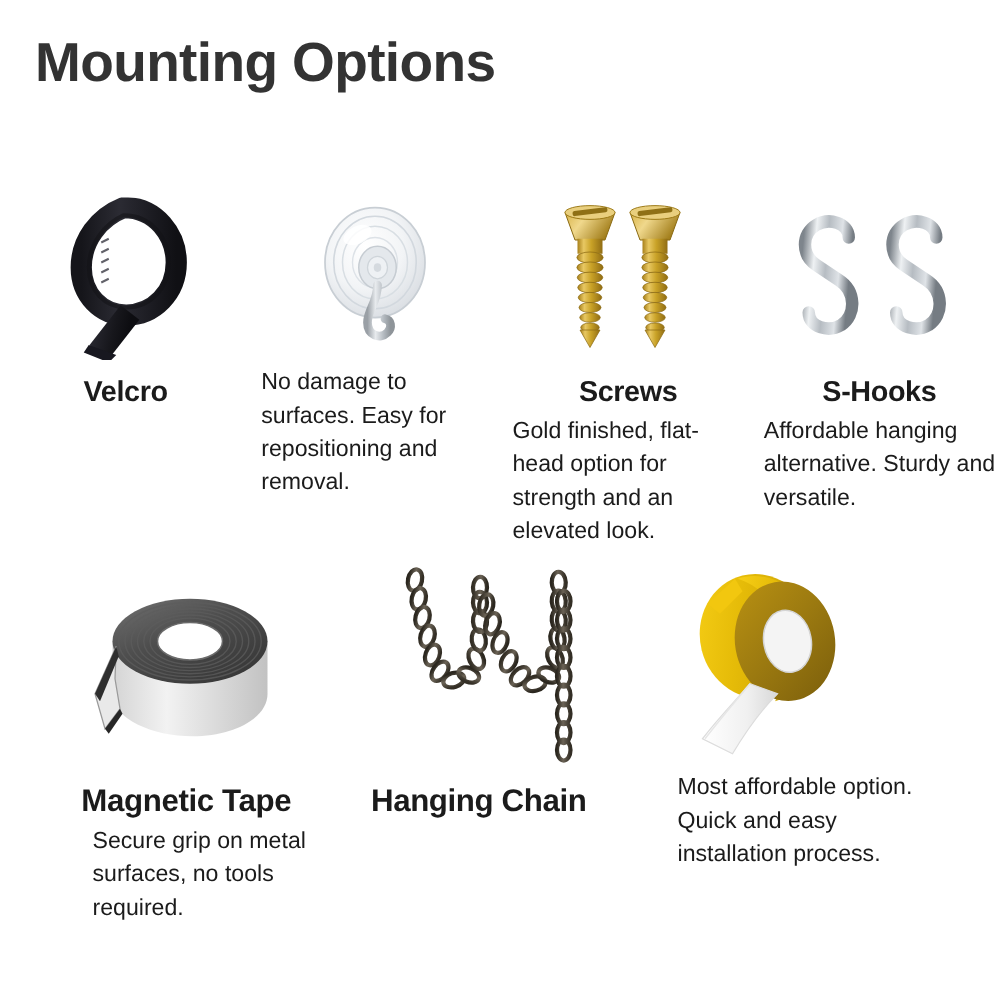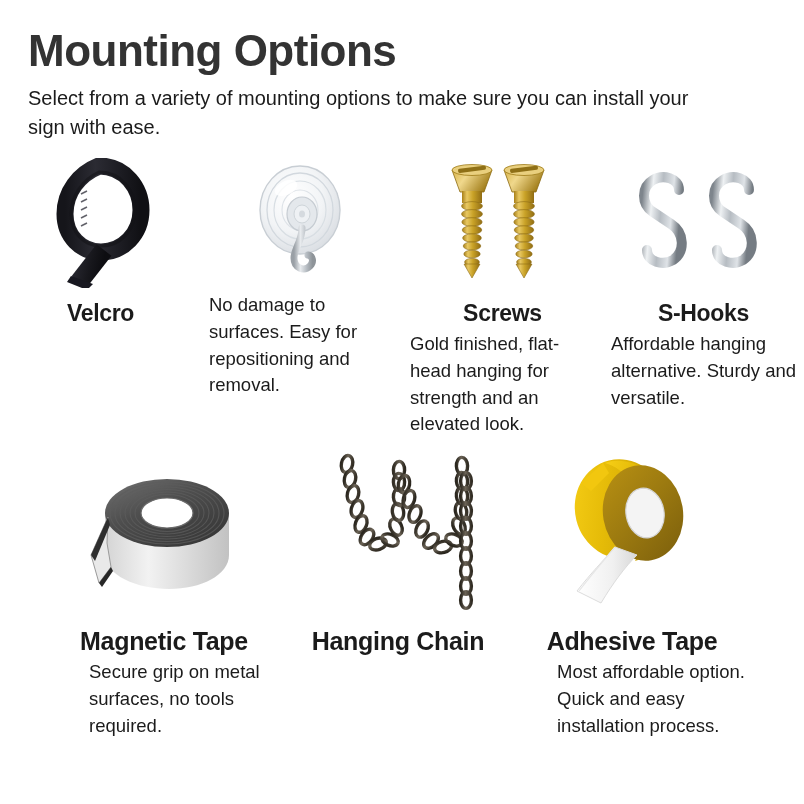--- a/index.html
+++ b/index.html
@@ -52,21 +52,21 @@
     top: 158px;
     width: 804px;
   }
   .row-two {
     left: 0px;
     top: 448px;
     width: 804px;
   }
   .row-one .cell { width: 201px; }
   .row-two .cell { width: 234px; }
-  .row-two { padding-left: 47px; }
+  .row-two { padding-left: 32px; }
 
   .cell {
     display: flex;
     flex-direction: column;
     align-items: center;
     box-sizing: border-box;
   }
 
   .figure {
     height: 130px;
@@ -108,21 +108,20 @@
 
   svg { display: block; }
 </style>
 </head>
 <body>
 
 <div class="page">
 
   <div class="header">
     <h1 class="page-title">Mounting Options</h1>
-    <p class="page-subtitle">Select from a variety of mounting options to make sure you can install your sign with ease.</p>
   </div>
 
   <div class="row row-one">
 
     <div class="cell">
       <div class="figure">
         <svg width="120" height="130" viewBox="0 0 120 130">
           <defs>
             <linearGradient id="velGrad" x1="0" y1="0" x2="1" y2="0">
               <stop offset="0%" stop-color="#15151a"></stop>
@@ -219,21 +218,21 @@
                 <ellipse cx="22" cy="98" rx="7.4" ry="3.6"></ellipse>
               </g>
               <path d="M14 100 L30 100 L22 114 Z" fill="url(#goldGrad)" stroke="#8d6c14" stroke-width="0.6"></path>
             </g>
           </defs>
           <use href="#screwShape" x="10" y="6"></use>
           <use href="#screwShape" x="62" y="6"></use>
         </svg>
       </div>
       <div class="item-title">Screws</div>
-      <div class="item-desc">Gold finished, flat-head hanging for strength and an elevated look.</div>
+      <div class="item-desc">Gold finished, flat-head option for strength and an elevated look.</div>
     </div>
 
     <div class="cell">
       <div class="figure">
         <svg width="150" height="130" viewBox="0 0 150 130">
           <defs>
             <linearGradient id="steelGrad" x1="0" y1="0" x2="1" y2="0.2">
               <stop offset="0%" stop-color="#7e858c"></stop>
               <stop offset="25%" stop-color="#eef1f3"></stop>
               <stop offset="50%" stop-color="#b6bcc2"></stop>
@@ -382,17 +381,16 @@
 
           <ellipse cx="98" cy="62" rx="19" ry="25" fill="#f4f4f4" transform="rotate(-10 98 62)"></ellipse>
           <ellipse cx="98" cy="62" rx="19" ry="25" fill="none" stroke="#d4d4d4" stroke-width="1.2" transform="rotate(-10 98 62)"></ellipse>
 
           <path d="M56 12 L34 32 L44 40 L62 22 Z" fill="#f2c70f"></path>
 
           <path d="M68 96 C56 110 44 122 30 140 L54 152 C66 132 78 116 90 104 Z" fill="url(#tapeStrip)" stroke="#dcdcdc" stroke-width="1"></path>
           <path d="M68 96 C58 108 46 122 32 140" fill="none" stroke="#e6e6e6" stroke-width="1.2"></path>
         </svg>
       </div>
-      <div class="item-title">Adhesive Tape</div>
       <div class="item-desc">Most affordable option. Quick and easy installation process.</div>
     </div>
   </div>
 </div>
 
 </body></html>

